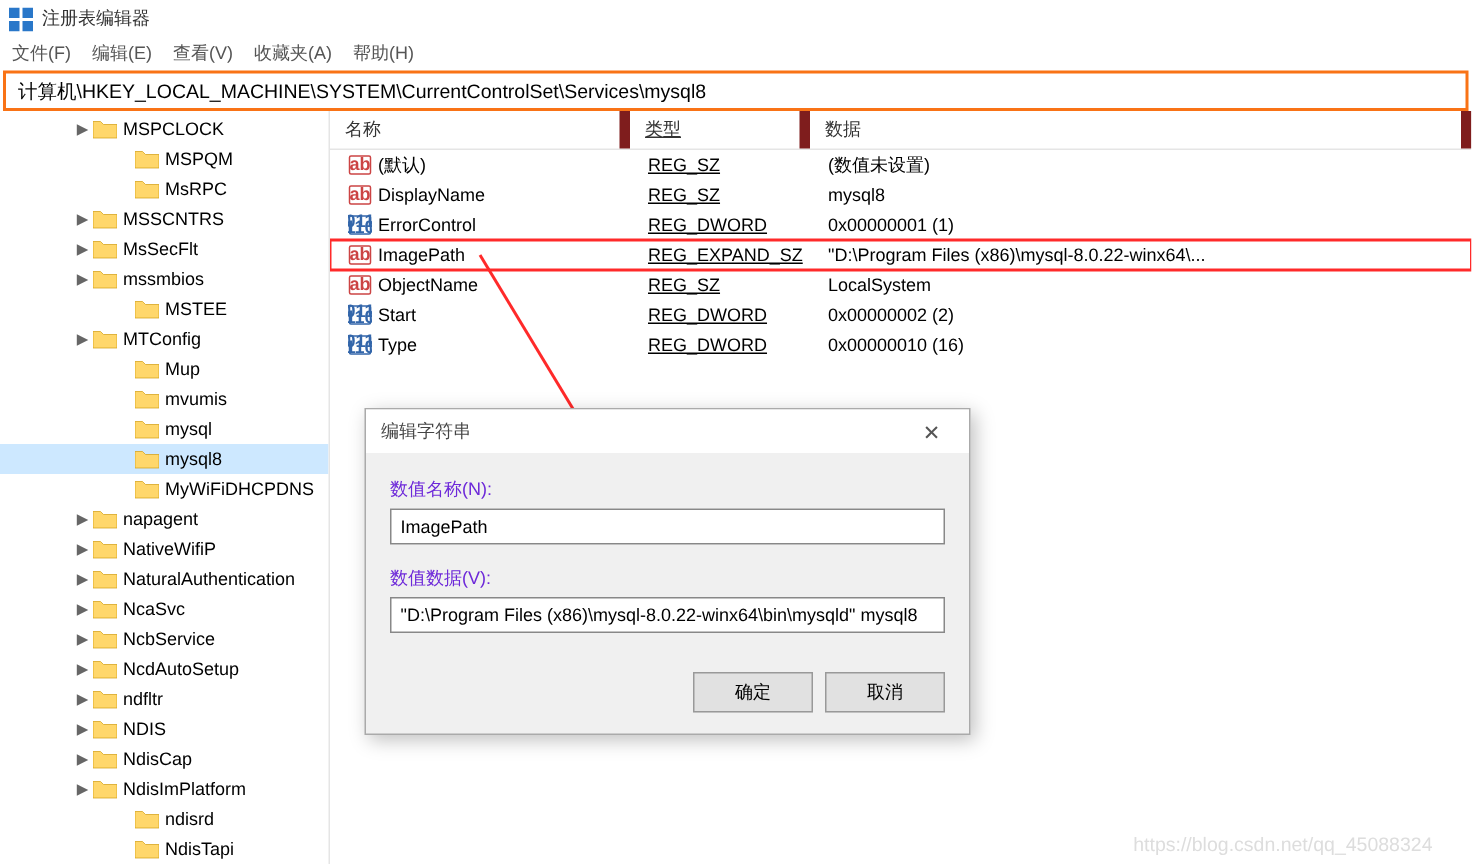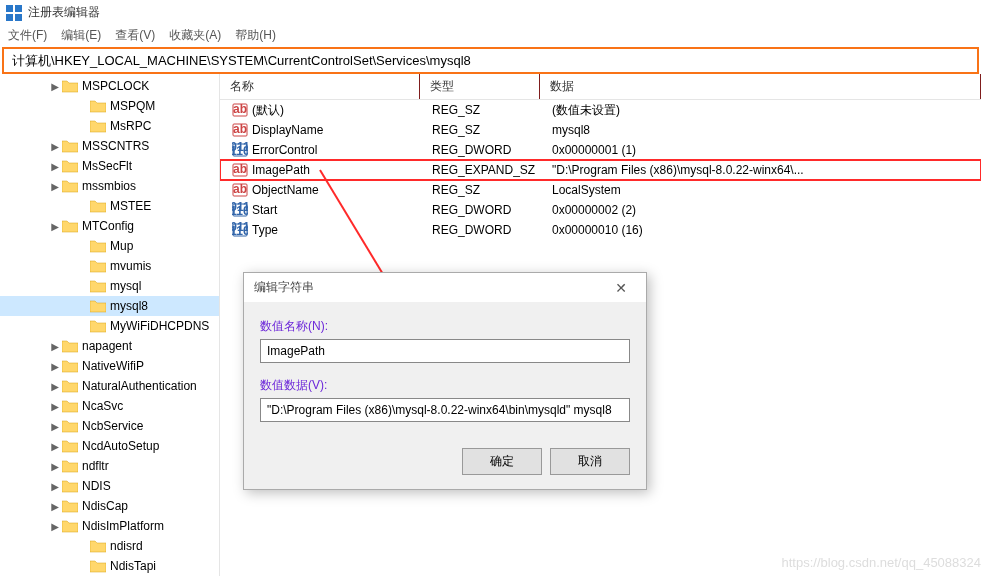--- a/index.html
+++ b/index.html
@@ -15,39 +15,39 @@
 .tree-list { list-style: none; }
 .tree-item { display: flex; align-items: center; height: 20px; padding-left: 4px; white-space: nowrap; color: #000; }
 .tree-item .twisty { width: 14px; text-align: center; color: #666; font-size: 10px; cursor: pointer; }
 .tree-item .twisty.none { visibility: hidden; }
 .tree-item .folder { width: 16px; height: 14px; margin-right: 4px; }
 .tree-item.selected { background: #cde8ff; }
 .indent-1 { padding-left: 48px; }
 .indent-2 { padding-left: 76px; }
 .list { flex: 1; overflow: hidden; }
 .list-header { display: flex; border-bottom: 1px solid #e5e5e5; }
-.list-header div { padding: 4px 10px; color: #333; border-right: 1px solid #7f1d1d; }
+.list-header div { padding: 4px 10px; color: #333; border-right: 7px solid #7f1d1d; }
 .col-name { width: 200px; }
-.col-type { width: 120px; }
+.col-type { width: 120px; text-decoration: underline; }
 .col-data { flex: 1; }
 .list-body { }
 .list-row { display: flex; align-items: center; height: 20px; padding-left: 6px; }
 .list-row.highlight { outline: 2px solid #ff2a2a; outline-offset: -1px; }
 .val-icon { width: 16px; height: 16px; margin-right: 4px; display: inline-flex; align-items: center; justify-content: center; }
 .list-row .col-name { display: flex; align-items: center; }
 .list-row div { padding: 0 6px; color: #000; }
 .dialog { position: absolute; left: 243px; top: 272px; width: 404px; background: #f0f0f0; border: 1px solid #aaa; box-shadow: 3px 3px 12px rgba(0,0,0,.25); }
 .dlg-title { display: flex; justify-content: space-between; align-items: center; padding: 6px 10px; background: #fff; color: #444; }
 .dlg-close { width: 30px; text-align: center; color: #555; cursor: pointer; font-size: 14px; }
 .dlg-body { padding: 12px 16px 8px; }
 .dlg-label { color: #6d28d9; margin: 4px 0 4px; }
 .dlg-input { width: 100%; padding: 4px 6px; border: 1px solid #888; background: #fff; margin-bottom: 10px; font-size: 12px; }
 .dlg-buttons { display: flex; justify-content: flex-end; gap: 8px; padding: 8px 16px 14px; }
 .dlg-btn { min-width: 80px; padding: 4px 12px; border: 1px solid #999; background: #e1e1e1; cursor: pointer; text-align: center; }
-.watermark { position: absolute; right: 0; bottom: 6px; color: #ddd; font-size: 13px; pointer-events: none; }
+.watermark { position: absolute; right: 26px; bottom: 6px; color: #ddd; font-size: 13px; pointer-events: none; }
 svg.arrow { position: absolute; left: 200px; top: 160px; width: 280px; height: 250px; pointer-events: none; }
 </style>
 </head>
 <body>
 
 <div class="titlebar">
   <span class="app-icon">
     <svg viewBox="0 0 16 16">
         <rect x="0" y="0" width="7" height="7" fill="#2977c9"></rect>
         <rect x="9" y="0" width="7" height="7" fill="#2977c9"></rect>

